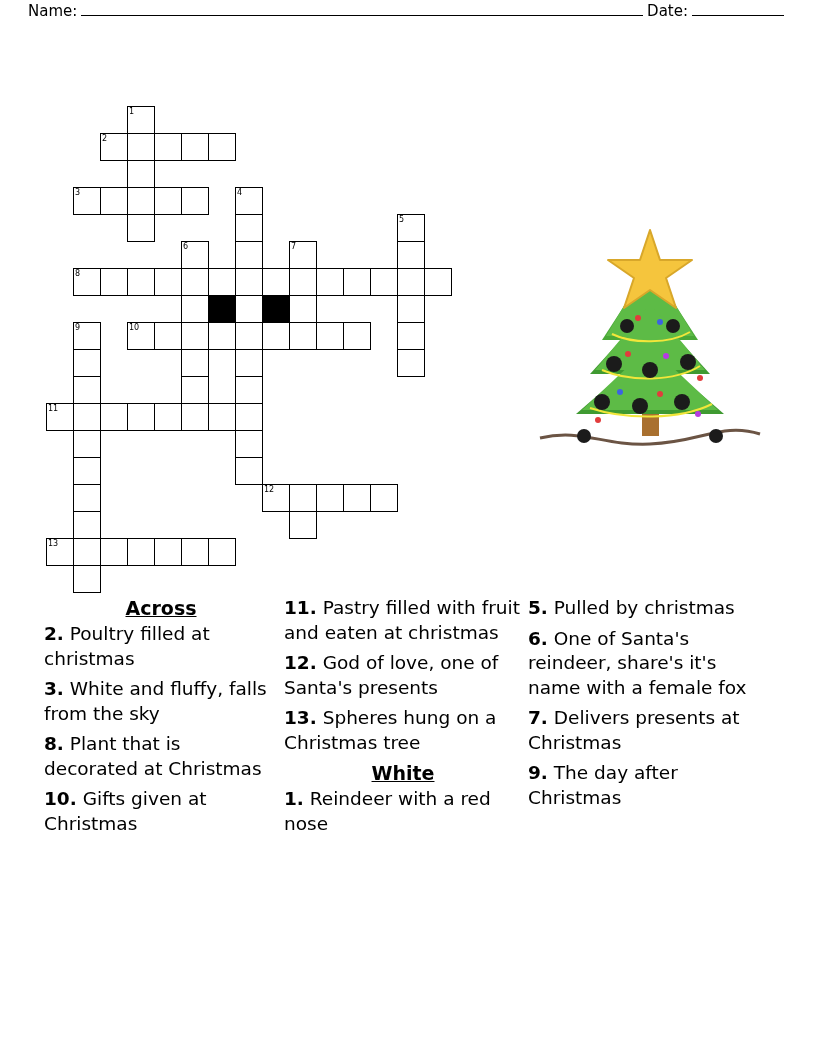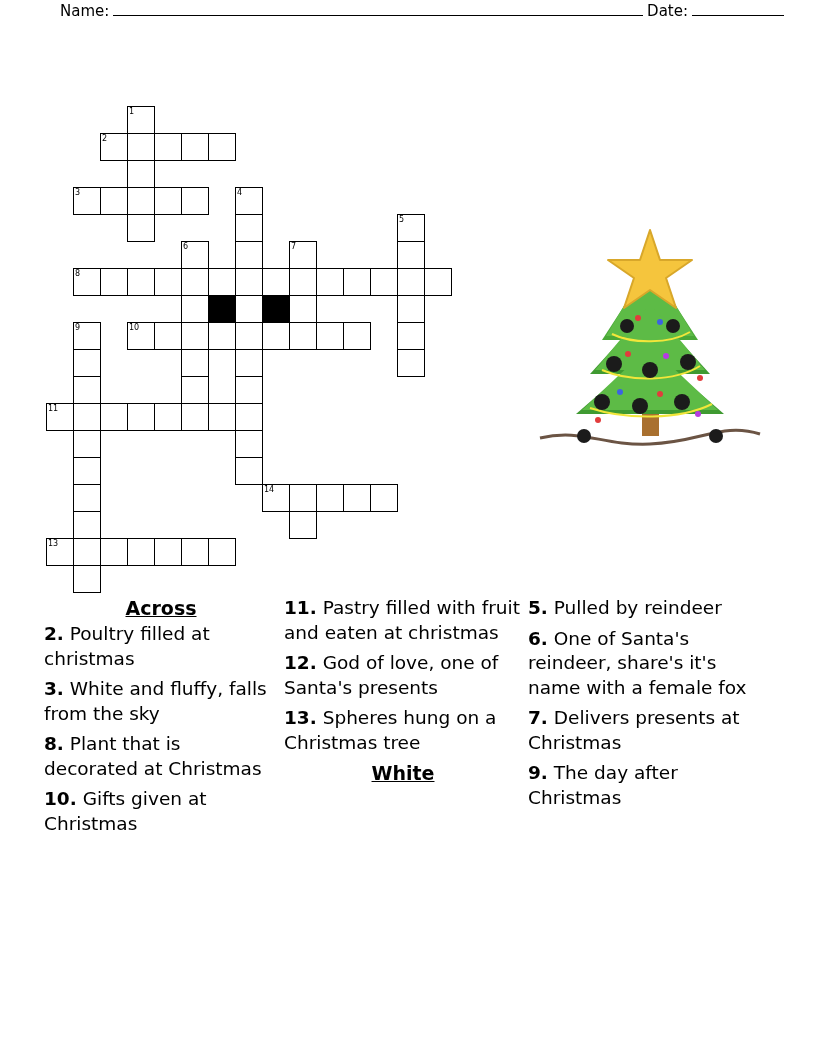--- a/index.html
+++ b/index.html
@@ -25,21 +25,20 @@
   
   .header-line {
     position: absolute;
     top: 2px;
     left: 28px;
     right: 28px;
     display: flex;
     align-items: baseline;
     font-size: 15px;
     white-space: nowrap;
-    margin-left: 32px;
   }
   .hl-label { font-size: 15px; }
   .hl-rule {
     flex: 1 1 auto;
     border-bottom: 1px solid #000;
     margin: 0 4px 3px 4px;
     height: 0;
   }
   .hl-rule.short { flex: 0 0 92px; }
 
@@ -221,21 +220,21 @@
       <div class="cell" style="left: 108px; top: 297px;"></div>
       <div class="cell" style="left: 135px; top: 297px;"></div>
       <div class="cell" style="left: 162px; top: 297px;"></div>
       <div class="cell" style="left: 189px; top: 297px;"></div>
       <div class="cell" style="left: 27px; top: 324px;"></div>
       <div class="cell" style="left: 189px; top: 324px;"></div>
       <div class="cell" style="left: 27px; top: 351px;"></div>
       <div class="cell" style="left: 189px; top: 351px;"></div>
       <div class="cell" style="left: 27px; top: 378px;"></div>
       <div class="cell" style="left: 216px; top: 378px;">
-        <span class="num">14</span>
+        <span class="num">12</span>
       </div>
       <div class="cell" style="left: 243px; top: 378px;"></div>
       <div class="cell" style="left: 270px; top: 378px;"></div>
       <div class="cell" style="left: 297px; top: 378px;"></div>
       <div class="cell" style="left: 324px; top: 378px;"></div>
       <div class="cell" style="left: 27px; top: 405px;"></div>
       <div class="cell" style="left: 243px; top: 405px;"></div>
       <div class="cell" style="left: 0px; top: 432px;">
         <span class="num">13</span>
       </div>
@@ -297,22 +296,23 @@
         <div class="clue"><b>2.</b><span> Poultry filled at christmas</span></div>
         <div class="clue"><b>3.</b><span> White and fluffy, falls from the sky</span></div>
         <div class="clue"><b>8.</b><span> Plant that is decorated at Christmas</span></div>
         <div class="clue"><b>10.</b><span> Gifts given at Christmas</span></div>
       </div>
     <div class="col col2" id="col2">
         <div class="clue"><b>11.</b><span> Pastry filled with fruit and eaten at christmas</span></div>
         <div class="clue"><b>12.</b><span> God of love, one of Santa's presents</span></div>
         <div class="clue"><b>13.</b><span> Spheres hung on a Christmas tree</span></div>
         <div class="clue-head">White</div>
+        <div class="clue"><b>1.</b><span> Reindeer with a red nose</span></div>
       </div>
     <div class="col col3" id="col3">
-        <div class="clue"><b>5.</b><span> Pulled by reindeer</span></div>
+        <div class="clue"><b>5.</b><span> Pulled by christmas</span></div>
         <div class="clue"><b>6.</b><span> One of Santa's reindeer, share's it's name with a female fox</span></div>
         <div class="clue"><b>7.</b><span> Delivers presents at Christmas</span></div>
         <div class="clue"><b>9.</b><span> The day after Christmas</span></div>
       </div>
   </div>
 
 </div>
 
 </body></html>

